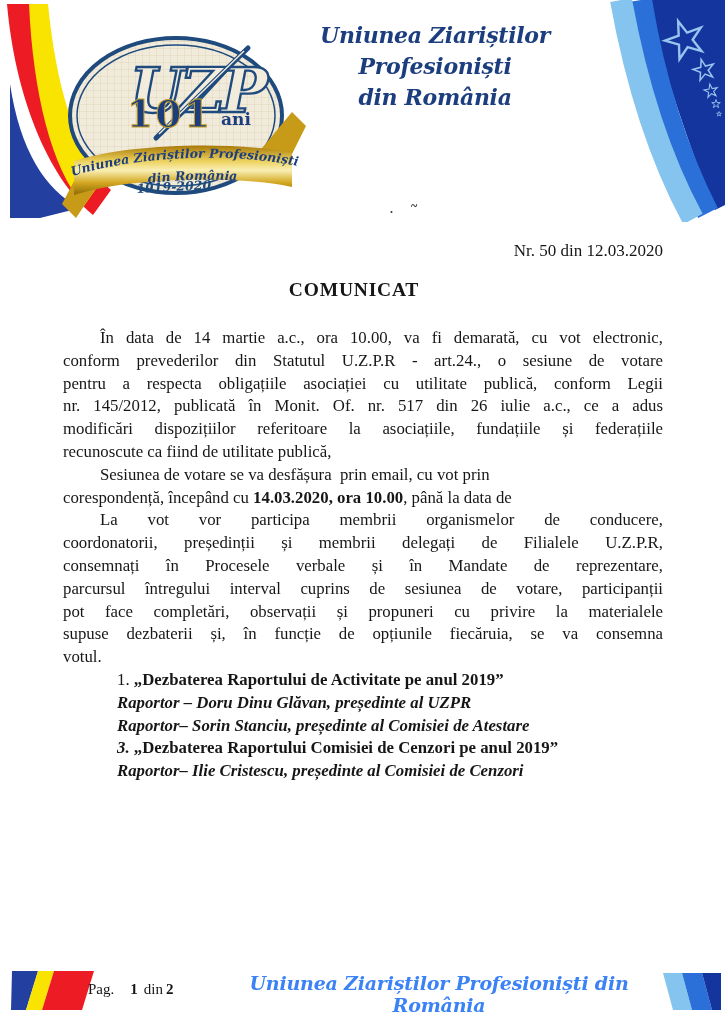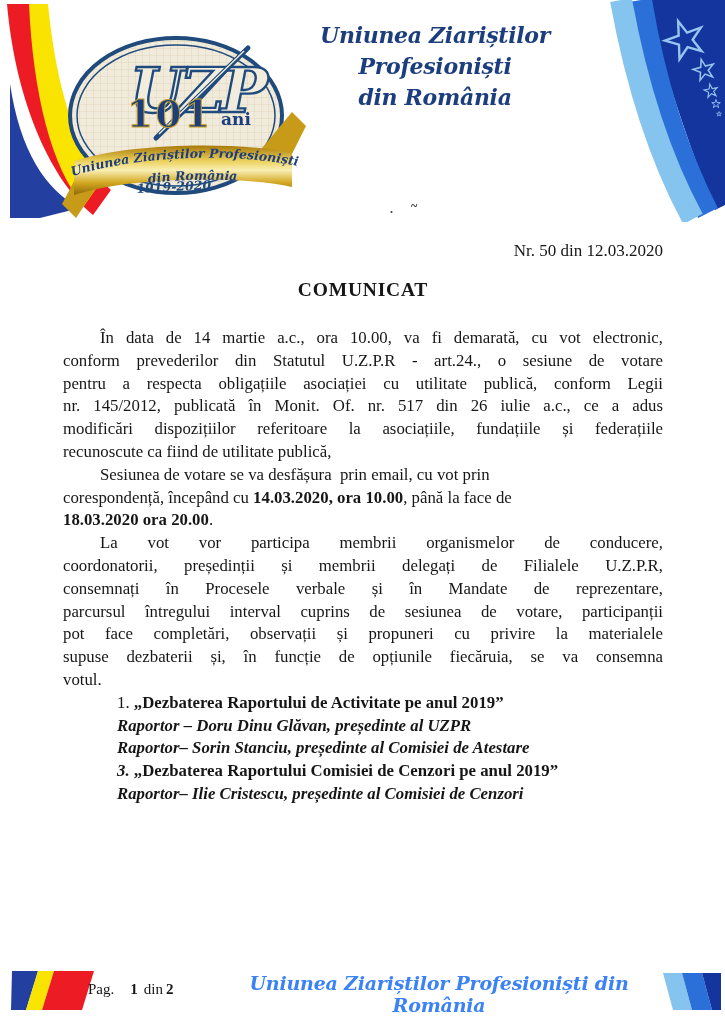--- a/index.html
+++ b/index.html
@@ -10,21 +10,21 @@
   .band-right{left:605px;top:0;}
   .logo-svg{left:58px;top:20px;}
   .org-title{position:absolute;left:245px;top:20px;width:380px;text-align:center;
              font-family:"DejaVu Serif",serif;font-weight:bold;font-style:italic;
              color:#1c3e7e;font-size:22px;line-height:31px;letter-spacing:-0.3px;}
   .artifact{position:absolute;color:#3a3a3a;font-size:12px;font-weight:bold;}
   .a-left{left:390px;top:202px;}
   .a-right{left:411px;top:199px;}
   .ref-number{position:absolute;left:63px;top:241px;width:600px;text-align:right;
               font-size:17px;}
-  .doc-title{position:absolute;left:63px;top:279px;width:600px;margin:0;text-align:center;
+  .doc-title{position:absolute;left:54px;top:279px;width:600px;margin:0;text-align:center;
              font-size:19.5px;font-weight:bold;letter-spacing:0.8px;}
   .doc-body{position:absolute;left:63px;top:327px;width:600px;
             font-size:16.8px;line-height:22.8px;}
   .para{margin:0;}
   .jline{text-align:justify;text-align-last:justify;}
   .jline.last{text-align-last:left;}
   .jlines .jline.first{text-indent:37px;}
   .doc-line{text-align:left;}
   .doc-line.pre{white-space:pre-wrap;}
   .doc-line.indent{text-indent:37px;}
@@ -133,22 +133,21 @@
         <div class="jline first">În data de 14 martie a.c., ora 10.00, va fi demarată, cu vot electronic,</div>
         <div class="jline">conform prevederilor din Statutul U.Z.P.R - art.24., o sesiune de votare</div>
         <div class="jline">pentru a respecta obligațiile asociației cu utilitate publică, conform Legii</div>
         <div class="jline">nr. 145/2012, publicată în Monit. Of. nr. 517 din 26 iulie a.c., ce a adus</div>
         <div class="jline">modificări dispozițiilor referitoare la asociațiile, fundațiile și federațiile</div>
         <div class="jline last">recunoscute ca fiind de utilitate publică,</div>
       </div>
 
     <div class="para">
       <div class="doc-line pre indent"><span>Sesiunea de votare se va desfășura  prin email, cu vot prin</span></div>
-      <div class="doc-line"><span>corespondență, începând cu </span><span class="b">14.03.2020, ora 10.00</span><span>, până la face de</span></div>
-      <div class="doc-line"><span class="b">18.03.2020 ora 20.00</span><span>.</span></div>
+      <div class="doc-line"><span>corespondență, începând cu </span><span class="b">14.03.2020, ora 10.00</span><span>, până la data de</span></div>
     </div>
 
     <div class="para jlines">
         <div class="jline first">La vot vor participa membrii organismelor de conducere,</div>
         <div class="jline">coordonatorii, președinții și membrii delegați de Filialele U.Z.P.R,</div>
         <div class="jline">consemnați în Procesele verbale și în Mandate de reprezentare,</div>
         <div class="jline">parcursul întregului interval cuprins de sesiunea de votare, participanții</div>
         <div class="jline">pot face completări, observații și propuneri cu privire la materialele</div>
         <div class="jline">supuse dezbaterii și, în funcție de opțiunile fiecăruia, se va consemna</div>
         <div class="jline last">votul.</div>

